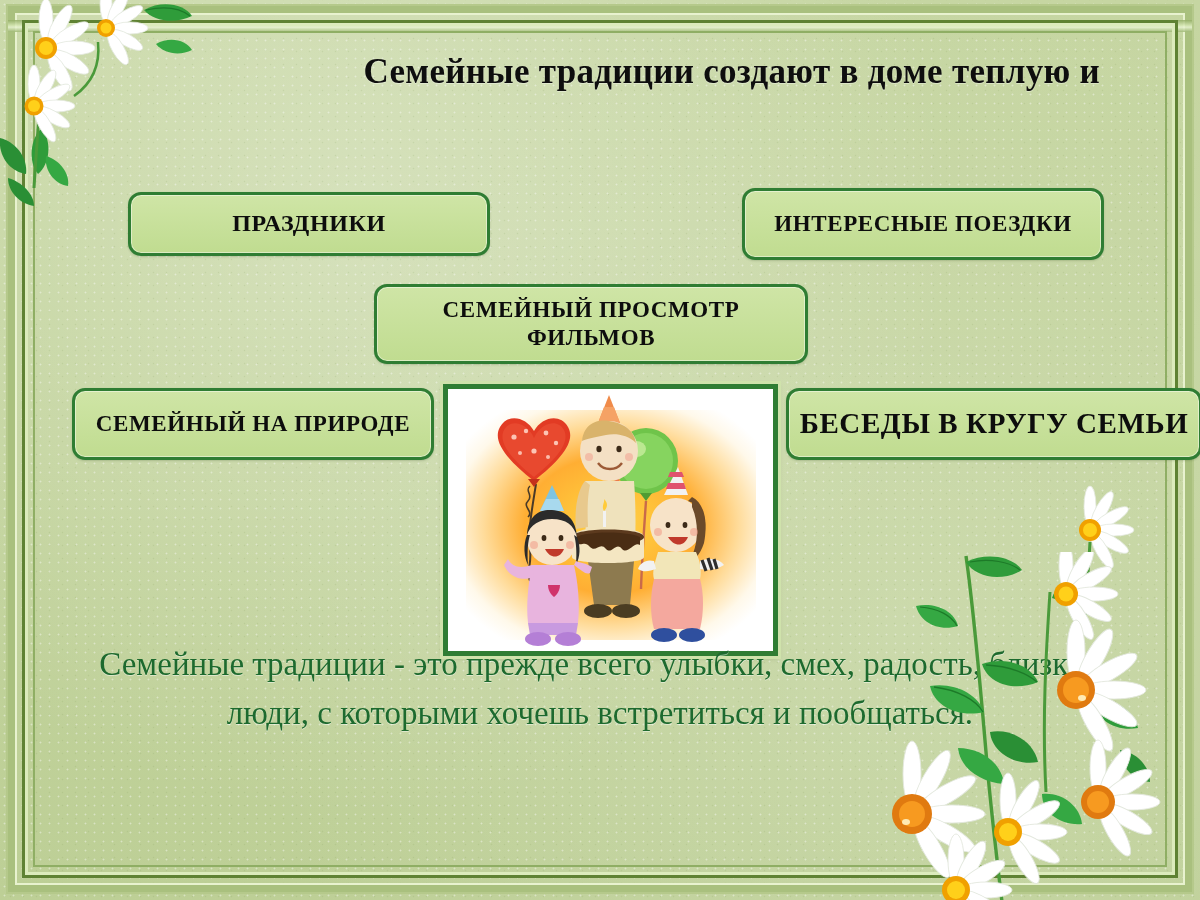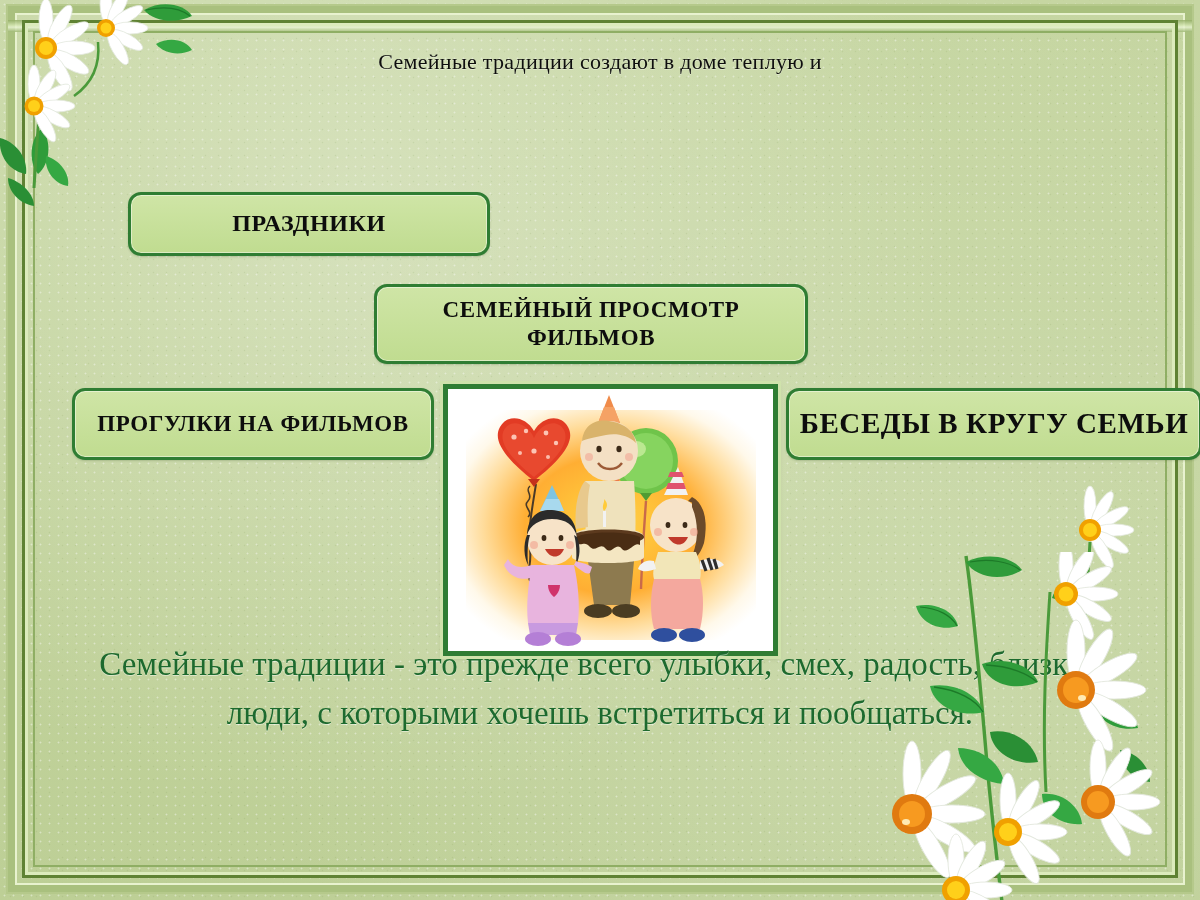--- a/index.html
+++ b/index.html
@@ -42,23 +42,23 @@
   }
   .frame-band-top{
     position:absolute;left:8px;right:8px;top:20px;height:12px;
     background:linear-gradient(180deg,#93ad66,#d6e7b4 45%,#eaf4d4 60%,#9db772);
     opacity:.85;
   }
   
   .content{position:absolute;inset:0;}
   .title{
     position:absolute;left:100px;top:44px;width:1000px;
-    text-align:center;color:#0e0e0e;
+    text-align:right;color:#0e0e0e;
     font-family:"Liberation Serif", serif;
-    font-weight:normal;font-size:22px;line-height:1.6;
+    font-weight:bold;font-size:35px;line-height:1.6;
     letter-spacing:.3px;
     text-shadow:0 1px 0 rgba(255,255,255,.35);
   }
   .box{
     position:absolute;
     background:linear-gradient(180deg,#cfe5a6,#c0dc90);
     border:3px solid #2f7d33;
     border-radius:13px;
     box-shadow:inset 0 0 0 1px rgba(255,255,255,.45), 0 1px 2px rgba(60,80,40,.22);
     display:flex;align-items:center;justify-content:center;
@@ -124,27 +124,30 @@
   <div class="content">
 
     <div class="title">
       <div>Семейные традиции создают в доме теплую и</div>
     </div>
 
     <div class="box" id="box-prazdniki">
       <span>ПРАЗДНИКИ</span>
     </div>
 
+    <div class="box" id="box-poezdki">
+      <span>ИНТЕРЕСНЫЕ ПОЕЗДКИ</span>
+    </div>
 
     <div class="box" id="box-filmy">
       <span>СЕМЕЙНЫЙ ПРОСМОТР ФИЛЬМОВ</span>
     </div>
 
     <div class="box" id="box-progulki">
-      <span>ПРОГУЛКИ НА ФИЛЬМОВ</span>
+      <span>СЕМЕЙНЫЙ НА ПРИРОДЕ</span>
     </div>
 
     <div class="box" id="box-besedy">
       <span>БЕСЕДЫ В КРУГУ СЕМЬИ</span>
     </div>
 
     <div class="pic-frame">
       <div class="pic-canvas">
         <div class="glow"></div>
         <svg viewBox="0 0 325 262" width="325" height="262" style="position:absolute;inset:0;">

